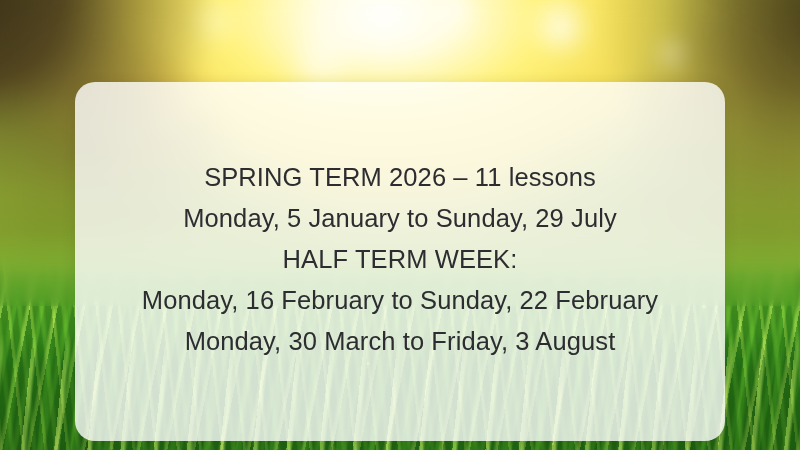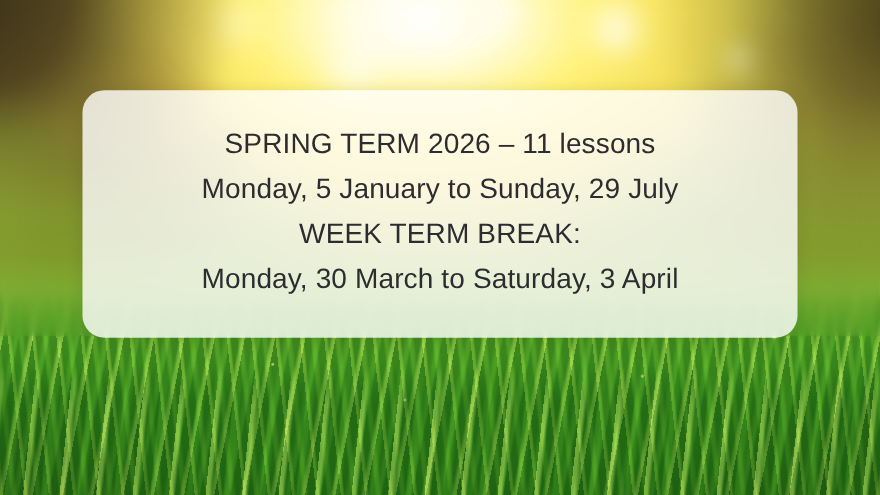--- a/index.html
+++ b/index.html
@@ -127,21 +127,21 @@
     background: radial-gradient(ellipse 110% 105% at 50% 42%,
         rgba(0,0,0,0) 52%, rgba(20,26,6,0.22) 84%, rgba(14,20,4,0.40) 100%);
   }
 
   
   #notice-card {
     position: absolute;
     left: 75px;
     top: 82px;
     width: 650px;
-    height: 225px;
+    height: 359px;
     border-radius: 20px;
     background: rgba(255,255,255,0.80);
     box-shadow: 0 2px 14px rgba(40,50,20,0.13);
     display: flex;
     flex-direction: column;
     align-items: center;
     justify-content: center;
     box-sizing: border-box;
     padding: 6px 6px 10px;
     overflow: hidden;
@@ -178,18 +178,19 @@
   <div class="bg-layer bg-blades-c"></div>
   <div class="bg-layer bg-specks"></div>
   <div class="bg-layer bg-blur-top"></div>
   <div class="bg-layer bg-blur-mid"></div>
   <div class="bg-layer bg-vignette"></div>
 
   <div id="notice-card">
     <div id="notice-lines">
       <div class="notice-line">SPRING TERM 2026 – 11 lessons</div>
       <div class="notice-line">Monday, 5 January to Sunday, 29 July</div>
-      <div class="notice-line">WEEK TERM BREAK:</div>
-      <div class="notice-line">Monday, 30 March to Saturday, 3 April</div>
+      <div class="notice-line">HALF TERM WEEK:</div>
+      <div class="notice-line">Monday, 16 February to Sunday, 22 February</div>
+      <div class="notice-line">Monday, 30 March to Friday, 3 August</div>
     </div>
   </div>
 
 </div>
 
 </body></html>

